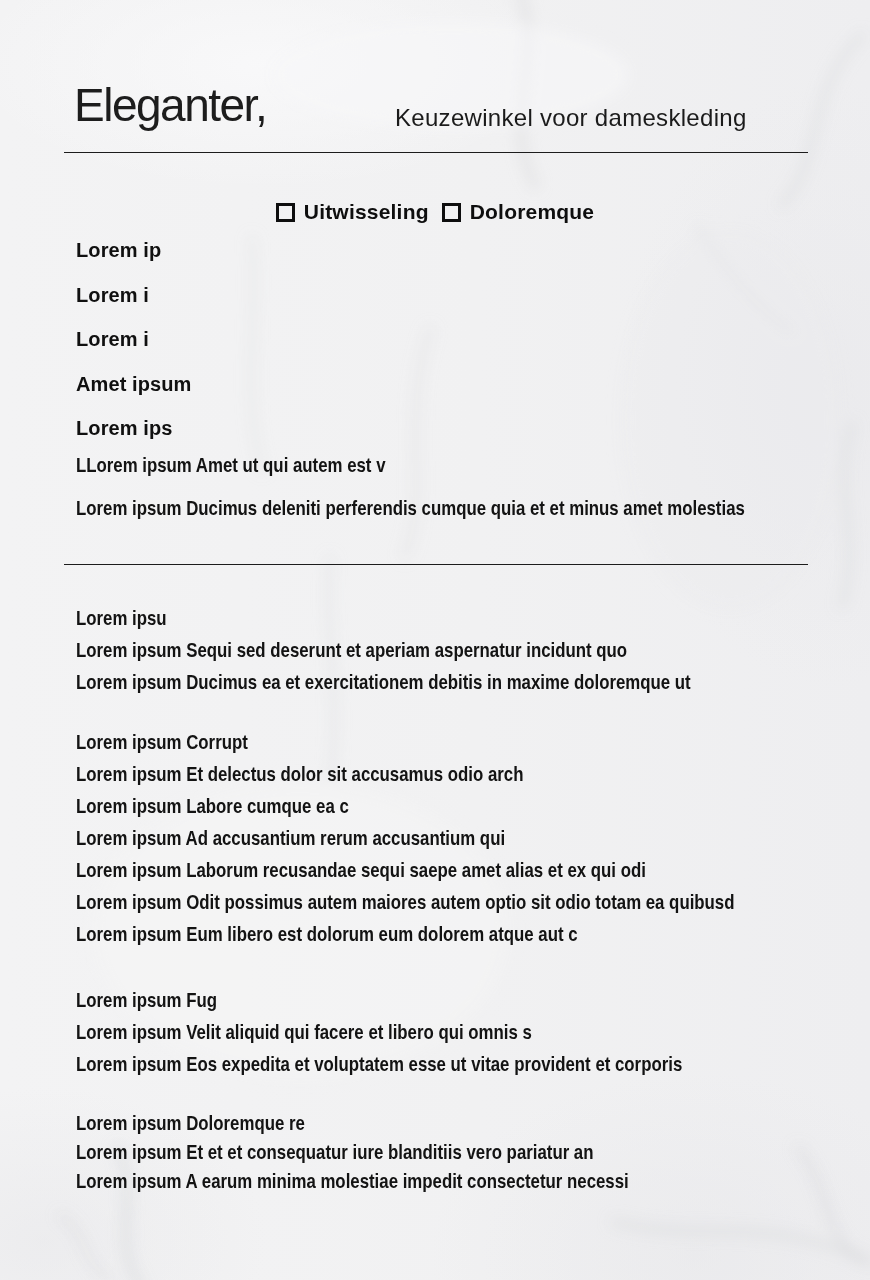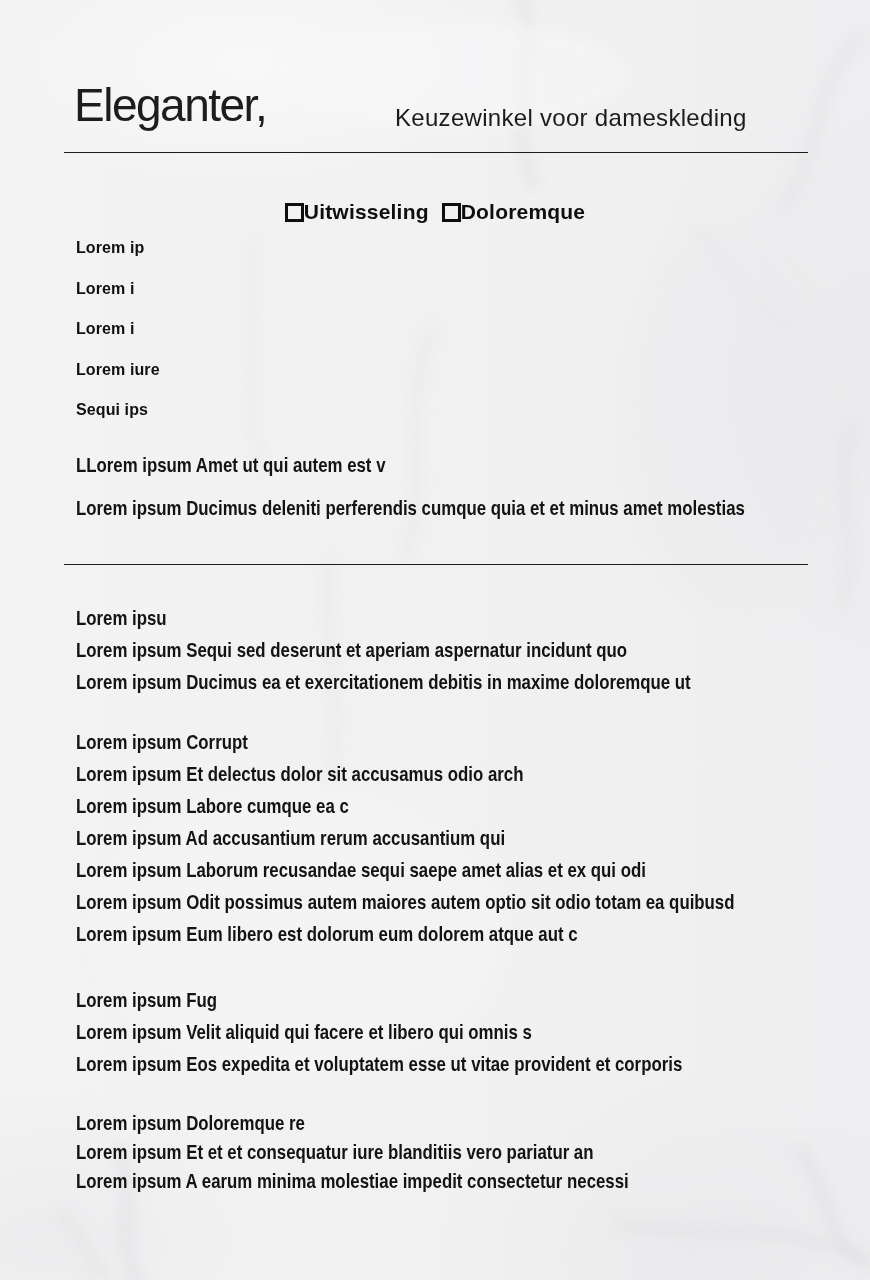--- a/index.html
+++ b/index.html
@@ -36,29 +36,29 @@
     border-top: 1.6px solid #1c1c1c;
   }
   .rule-1 { top: 152px; }
   .rule-2 { top: 564px; }
 
   .options-row {
     position: absolute; top: 200px; left: 0; width: 870px;
     display: flex; justify-content: center; align-items: center; gap: 13px;
     font-size: 21px; font-weight: 700; color: #0e0e0e; letter-spacing: 0.2px;
   }
-  .option { display: inline-flex; align-items: center; }
+  .option { display: inline-flex; align-items: center; gap: 9px; }
   .checkbox {
     display: inline-block; width: 13px; height: 13px;
     border: 3px solid #0e0e0e; background: transparent;
   }
 
   .fields { position: absolute; left: 76px; top: 240px; }
   .field {
-    font-size: 16px; font-weight: 700; line-height: 1;
+    font-size: 20px; font-weight: 700; line-height: 1;
     letter-spacing: 0.1px; color: #101010;
     margin-bottom: 24.5px; white-space: nowrap;
   }
 
   .cond {
     display: block; white-space: nowrap;
     font-weight: 700; color: #131313;
     transform: scaleX(0.82); transform-origin: 0 50%;
   }
   .notes { position: absolute; left: 76px; top: 443px; }
@@ -113,22 +113,22 @@
     <span class="option">
       <span class="checkbox"></span>
       <span>Doloremque</span>
     </span>
   </div>
 
   <div class="fields">
     <div class="field">Lorem ip</div>
     <div class="field">Lorem i</div>
     <div class="field">Lorem i</div>
-    <div class="field">Lorem iure</div>
-    <div class="field">Sequi ips</div>
+    <div class="field">Amet ipsum</div>
+    <div class="field">Lorem ips</div>
   </div>
 
   <div class="notes">
     <span class="cond">LLorem ipsum Amet ut qui autem est v</span>
     <span class="cond">Lorem ipsum Ducimus deleniti perferendis cumque quia et et minus amet molestias</span>
   </div>
 
   <div class="rule rule-2"></div>
 
   <div class="sections">

